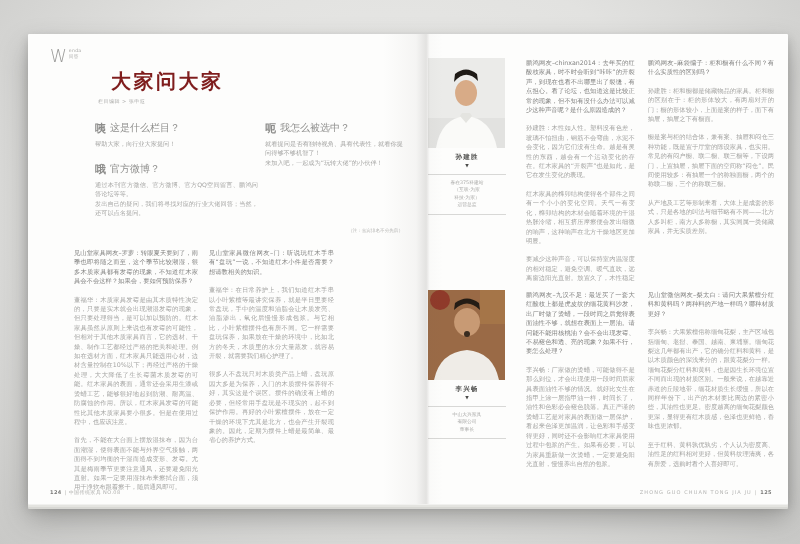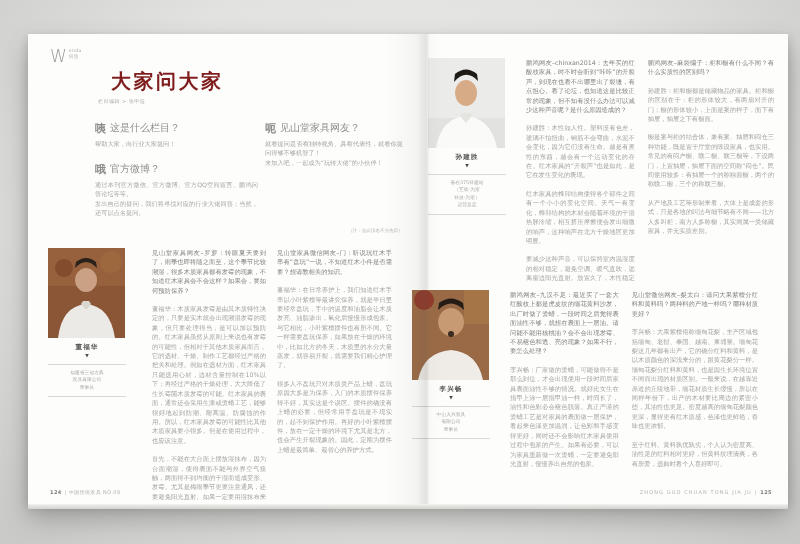--- a/index.html
+++ b/index.html
@@ -52,21 +52,21 @@
   .col { overflow:hidden; }
   .col p { font-size:6.3px; line-height:9.4px; text-align:justify; margin-bottom:9px; }
   .col p.q { color:#828280; }
   .col p.a { color:#a3a3a1; }
 
   .sec-left-main  { left:20px; top:214px; width:344px; height:252px; }
   .sec-left-main .c1 { margin-left:26px; width:124px; }
   .sec-left-main .c2 { margin-left:11px; width:125px; }
 
   .sec-rt { left:20px; top:24px; width:346px; height:226px; }
-  .sec-rb { left:4px; top:256px; width:346px; height:206px;justify-content:center; }
+  .sec-rb { left:20px; top:256px; width:346px; height:206px;justify-content:center; }
   .page-right .c1 { margin-left:20px; width:118px; }
   .page-right .c2 { margin-left:13px; width:137px; }
 
   
   .footer-l { position:absolute; left:22px; bottom:9px; font-size:5px; color:#b0b0ae; letter-spacing:.4px; }
   .footer-l b { color:#7a7a78; font-weight:bold; margin-right:3px; }
   .footer-r { position:absolute; right:16px; bottom:9px; font-size:5px; color:#b4b4b2; letter-spacing:1.1px; }
   .footer-r b { color:#7a7a78; font-weight:bold; margin-left:3px; letter-spacing:.4px; }
 </style>
 </head>
@@ -97,48 +97,29 @@
           <div class="ib">
             <span class="big">哦</span><span class="ql">官方微博？</span>
             <div class="ilines">通过本刊官方微信、官方微博、官方QQ空间留言、鹏鸿问答论坛等等。
 发出自己的疑问，我们将寻找对应的行业大佬回答；当然，还可以点名提问。</div>
           </div>
         </div>
       <div>
 
 
           <div class="ib">
-            <span class="big">呃</span><span class="ql">见山堂家具网友？</span>
+            <span class="big">呃</span><span class="ql">我怎么被选中？</span>
             <div class="ilines">就看提问是否有独特视角、具有代表性，就看你提问得够不够机智了！
 来加入吧，一起成为“玩转大佬”的小伙伴！</div>
           </div>
         </div>
     </div>
     <div class="intro-note">（注：嘉宾排名不分先后）</div>
 
     <div class="qa-section sec-left-main">
-      <div class="expert">
-        <svg class="photo" viewBox="0 0 77 90">
-          <rect width="77" height="90" fill="#8a5636"></rect>
-          <rect x="0" y="0" width="77" height="38" fill="#96613c"></rect>
-          <circle cx="16" cy="20" r="9" fill="#7a4526" opacity=".7"></circle>
-          <circle cx="63" cy="14" r="11" fill="#a06a40" opacity=".8"></circle>
-          <path d="M38 20 a11 12 0 1 0 .1 0 Z" fill="#caa184"></path>
-          <path d="M27 20 q11 -12 22 0 l-1 -6 q-10 -8 -20 0 Z" fill="#2a211b"></path>
-          <path d="M10 90 q4 -32 28 -34 q24 2 29 34 Z" fill="#eceae6"></path>
-          <path d="M33 56 l5 6 l5 -6 l-2 -3 l-6 0 Z" fill="#d9d6d0"></path>
-        </svg>
-        <div class="ex-name">董福华</div>
-        <div class="ex-tri">▼</div>
-        <div class="ex-co-wrap">
-            <div class="ex-co">福建省三福古典
-家具有限公司
-董事长</div>
-          </div>
-      </div>
       <div class="col c1">
 
       <p class="q">见山堂家具网友–罗萝：转眼夏天要到了，雨季也即将随之而至，这个季节比较潮湿，很多木质家具都有发霉的现象，不知道红木家具会不会这样？如果会，要如何预防保养？</p>
           <p class="a">董福华：木质家具发霉是由其木质特性决定的，只要是实木就会出现潮湿发霉的现象，但只要处理得当，是可以加以预防的。红木家具虽然从原则上来说也有发霉的可能性，但相对于其他木质家具而言，它的选材、干燥、制作工艺都经过严格的把关和处理。例如在选材方面，红木家具只能选用心材，边材含量控制在10%以下；再经过严格的干燥处理，大大降低了生长霉菌木质发霉的可能。红木家具的表面，通常还会采用生漆或烫蜡工艺，能够很好地起到防潮、耐高温、防腐蚀的作用。所以，红木家具发霉的可能性比其他木质家具要小很多。但是在使用过程中，也应该注意。</p>
           <p class="a">首先，不能在大台面上摆放湿抹布，因为台面潮湿，使得表面不能与外界空气接触，两面得不到均衡的干湿而造成变形、发霉。尤其是梅雨季节更要注意通风，还要避免阳光直射。如果一定要用湿抹布来擦拭台面，须用干净软布跟着擦干，随后通风即可。</p>
         </div>
       <div class="col c2">
 
       <p class="q">见山堂家具微信网友–门：听说玩红木手串有“盘玩”一说，不知道红木小件是否需要？想请教相关的知识。</p>
           <p class="a">董福华：在日常养护上，我们知道红木手串以小叶紫檀等最讲究保养，就是平日里要经常盘玩，手中的温度和油脂会让木质发亮、油脂渗出，氧化后慢慢形成包浆。与它相比，小叶紫檀摆件也有所不同。它一样需要盘玩保养，如果放在干燥的环境中，比如北方的冬天，木质里的水分大量蒸发，就容易开裂，就需要我们精心护理了。</p>

